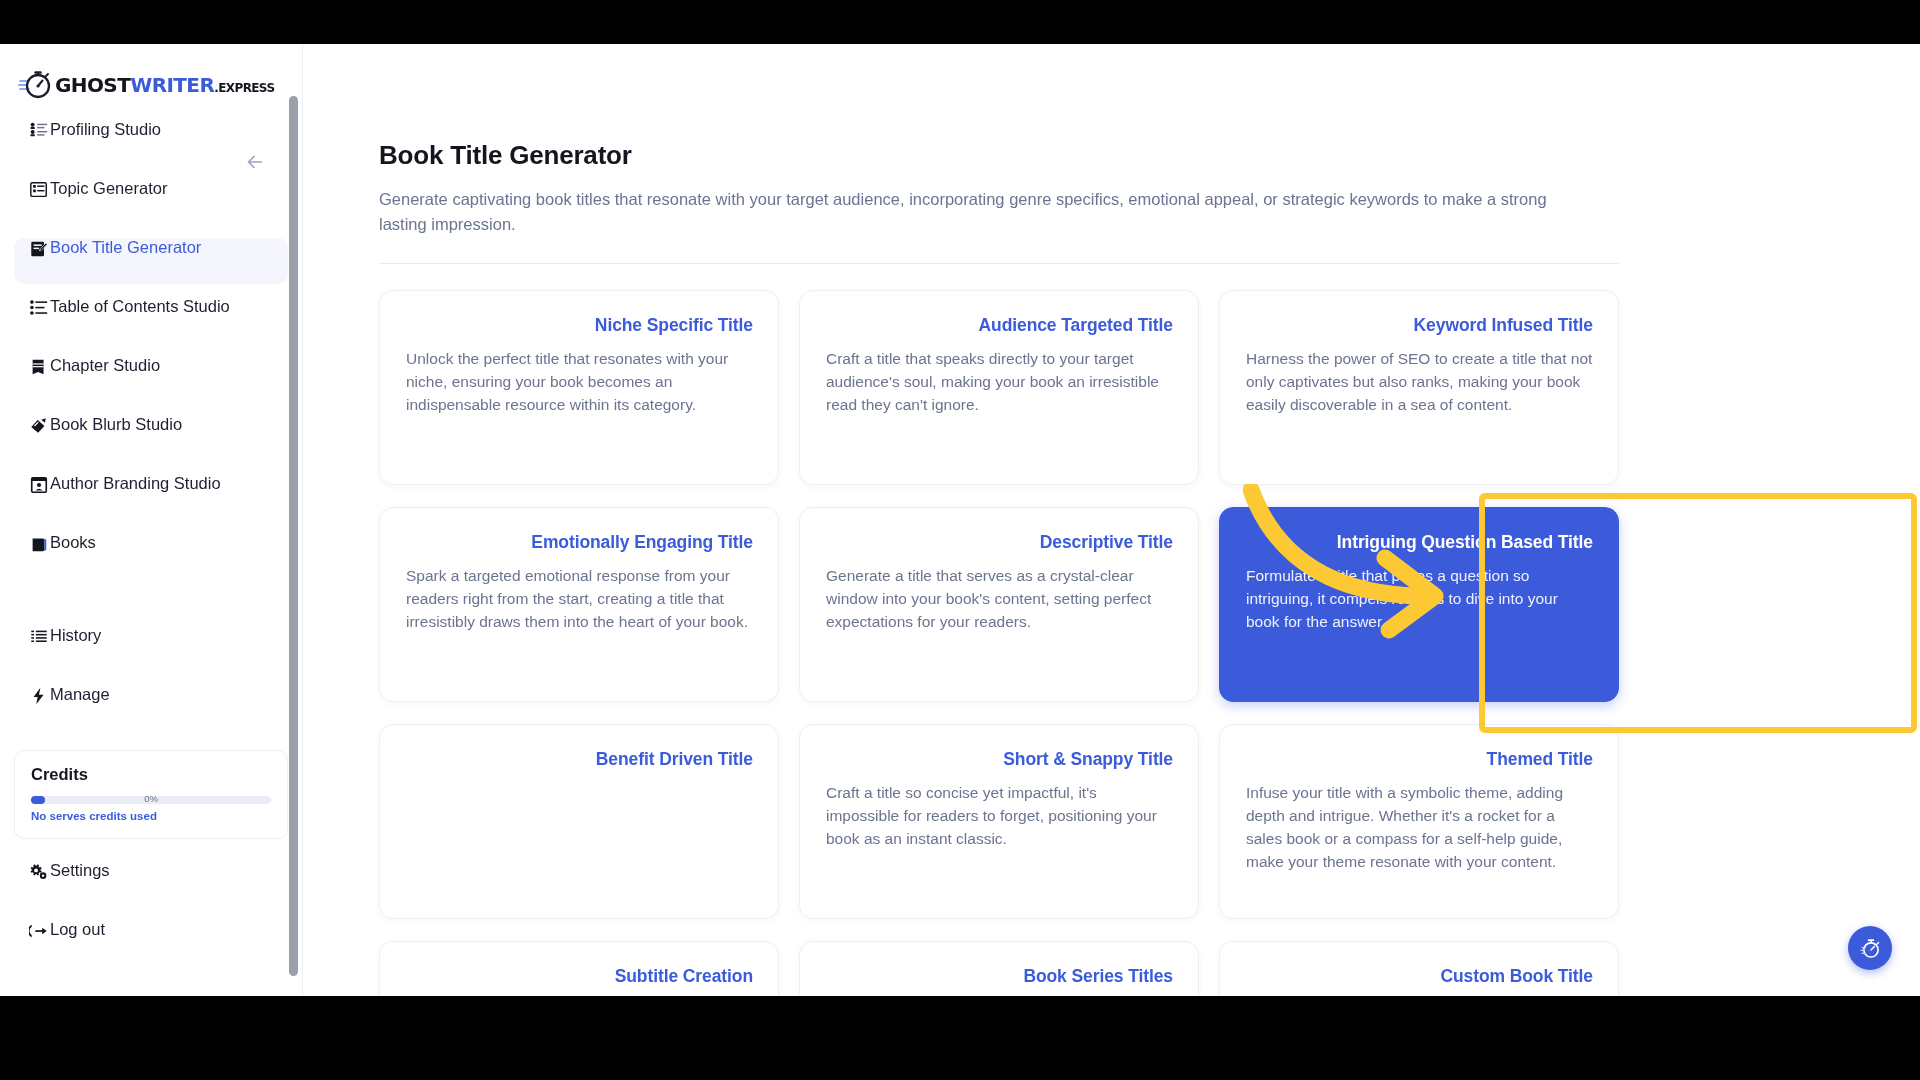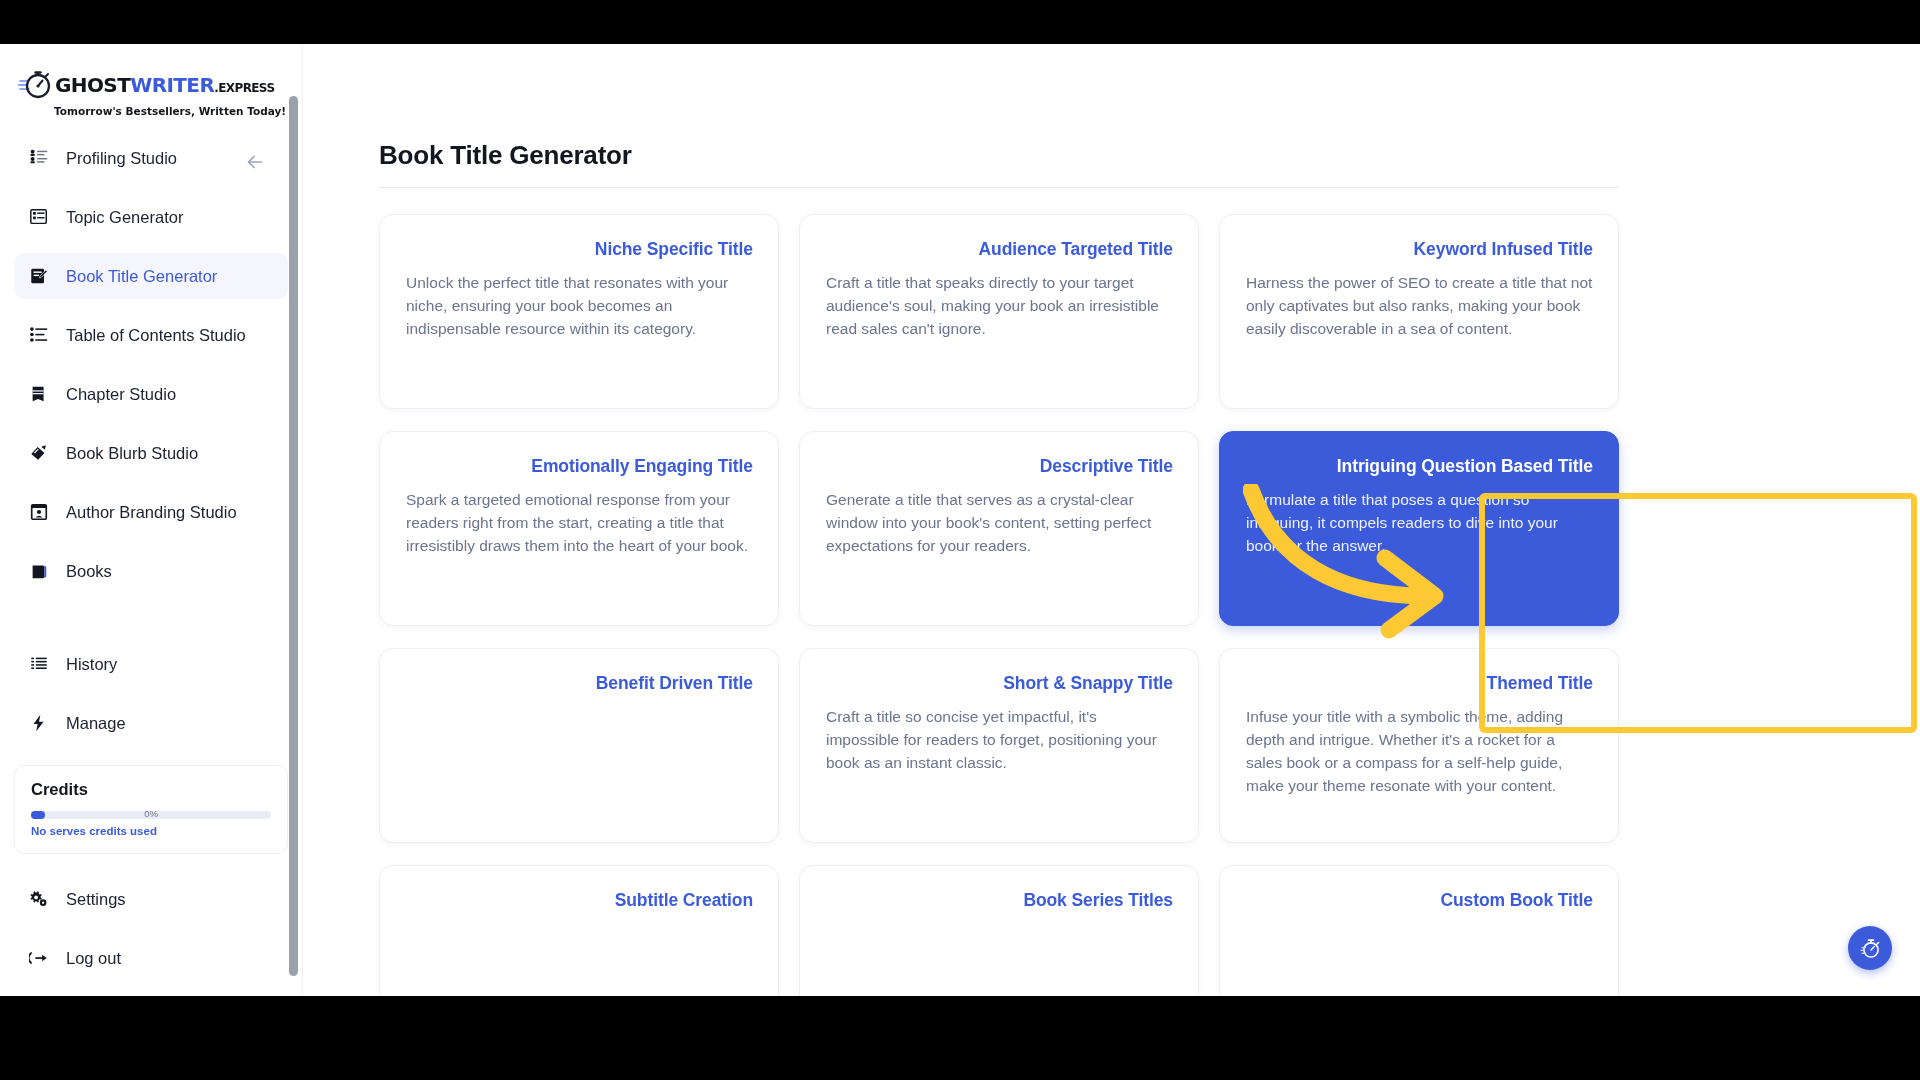--- a/index.html
+++ b/index.html
@@ -28,21 +28,21 @@
     flex: 0 0 303px;
     padding: 0;
   }
   .logo-wrap {
     padding: 24px 26px 14px 18px;
     display: flex;
     align-items: flex-start;
   }
   .logo {
     display: flex;
-    flex-direction: column;
+    flex-direction: row;
     width: 212px;
   }
   .logo-row { display: flex; align-items: center; gap: 3px; }
   .logo-mark { width: 34px; height: 34px; flex: 0 0 34px; }
   .logo-text {
     font-weight: 800; font-size: 20px; letter-spacing: -0.6px;
     line-height: 1; white-space: nowrap;
     font-family: "DejaVu Sans", sans-serif;
   }
   .logo-text .t1 { color: #14161f; }
@@ -57,21 +57,21 @@
   .collapse-btn {
     position: absolute;
     right: 34px; top: 105px;
     width: 26px; height: 26px;
     display: flex; align-items: center; justify-content: center;
     color: #9aa2bd; cursor: pointer;
   }
 
   .nav { padding: 4px 14px 0 14px; }
   .nav-item {
-    display: flex; align-items: center; gap: 16px;
+    display: flex; gap: 0;
     height: 46px; padding: 0 14px;
     border-radius: 10px;
     color: #1d2030;
     font-size: 16.5px; font-weight: 500;
     cursor: pointer; margin-bottom: 13px;
     white-space: nowrap;
   }
   .nav-item.active { background: #f5f6fd; color: #3b5bdb; }
   .nav-ico {
     width: 22px; height: 22px; flex: 0 0 22px;
@@ -396,30 +396,31 @@
     </div>
 
     <div class="sb-track">
       <div class="sb-thumb"></div>
     </div>
   </aside>
 
   <main class="main">
     <div class="main-inner">
       <h1 class="page-title">Book Title Generator</h1>
+      <p class="page-desc">Generate captivating book titles that resonate with your target audience, incorporating genre specifics, emotional appeal, or strategic keywords to make a strong lasting impression.</p>
       <div class="divider"></div>
 
       <div class="grid">
         <div class="card">
           <div class="card-title">Niche Specific Title</div>
           <div class="card-desc">Unlock the perfect title that resonates with your niche, ensuring your book becomes an indispensable resource within its category.</div>
         </div>
         <div class="card">
           <div class="card-title">Audience Targeted Title</div>
-          <div class="card-desc">Craft a title that speaks directly to your target audience's soul, making your book an irresistible read sales can't ignore.</div>
+          <div class="card-desc">Craft a title that speaks directly to your target audience's soul, making your book an irresistible read they can't ignore.</div>
         </div>
         <div class="card">
           <div class="card-title">Keyword Infused Title</div>
           <div class="card-desc">Harness the power of SEO to create a title that not only captivates but also ranks, making your book easily discoverable in a sea of content.</div>
         </div>
 
         <div class="card">
           <div class="card-title">Emotionally Engaging Title</div>
           <div class="card-desc">Spark a targeted emotional response from your readers right from the start, creating a title that irresistibly draws them into the heart of your book.</div>
         </div>

